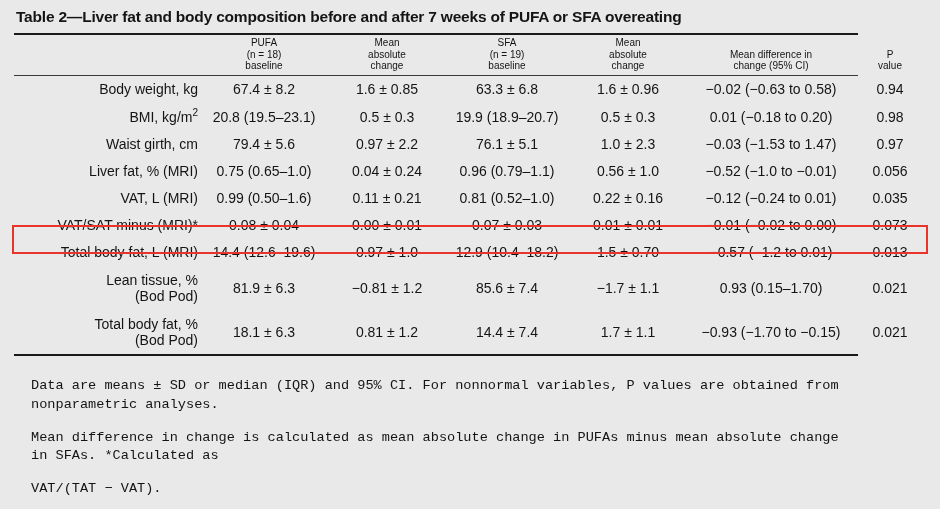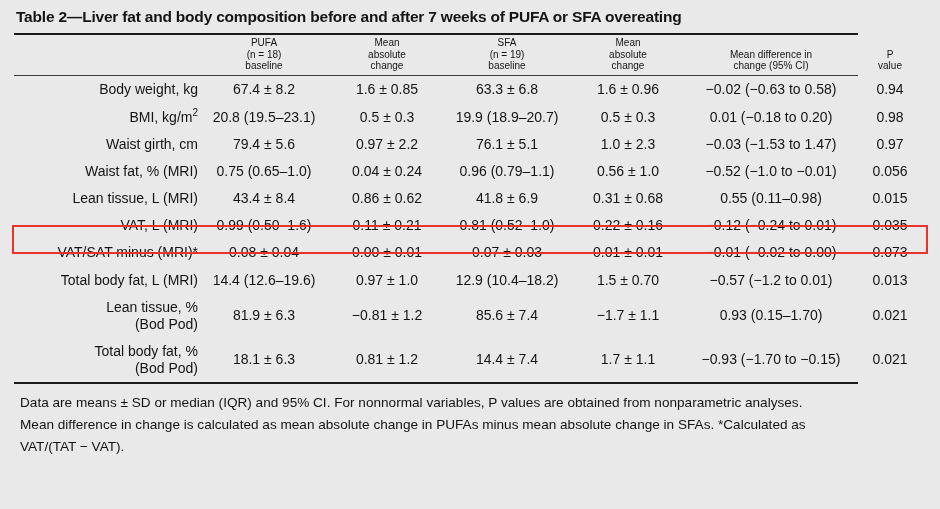--- a/index.html
+++ b/index.html
@@ -84,21 +84,21 @@
     position: absolute;
     border: 2.5px solid #e8342a;
     box-sizing: border-box;
     pointer-events: none;
   }
   .footnote {
     font-size: 13.6px;
     line-height: 1.34;
     padding: 6px 2px 0 2px;
   }
-  .footnote p { margin: 4px; }
+  .footnote p { margin: 15px; font-family: Liberation Mono, monospace; }
 </style>
 </head>
 <body>
 
 <div class="table-wrap">
 
   <div class="title">Table 2—Liver fat and body composition before and after 7 weeks of PUFA or SFA overeating</div>
 
   <div class="rule-top"></div>
 
@@ -181,36 +181,27 @@
         <tr>
           <td class="lead"><span>Waist girth, cm</span></td>
           <td>79.4 ± 5.6</td>
           <td>0.97 ± 2.2</td>
           <td>76.1 ± 5.1</td>
           <td>1.0 ± 2.3</td>
           <td>−0.03 (−1.53 to 1.47)</td>
           <td>0.97</td>
         </tr>
         <tr>
-          <td class="lead"><span>Waist fat, % (MRI)</span></td>
+          <td class="lead"><span>Liver fat, % (MRI)</span></td>
           <td>0.75 (0.65–1.0)</td>
           <td>0.04 ± 0.24</td>
           <td>0.96 (0.79–1.1)</td>
           <td>0.56 ± 1.0</td>
           <td>−0.52 (−1.0 to −0.01)</td>
           <td>0.056</td>
-        </tr>
-        <tr>
-          <td class="lead"><span>Lean tissue, L (MRI)</span></td>
-          <td>43.4 ± 8.4</td>
-          <td>0.86 ± 0.62</td>
-          <td>41.8 ± 6.9</td>
-          <td>0.31 ± 0.68</td>
-          <td>0.55 (0.11–0.98)</td>
-          <td>0.015</td>
         </tr>
         <tr>
           <td class="lead"><span>VAT, L (MRI)</span></td>
           <td>0.99 (0.50–1.6)</td>
           <td>0.11 ± 0.21</td>
           <td>0.81 (0.52–1.0)</td>
           <td>0.22 ± 0.16</td>
           <td>−0.12 (−0.24 to 0.01)</td>
           <td>0.035</td>
         </tr>

